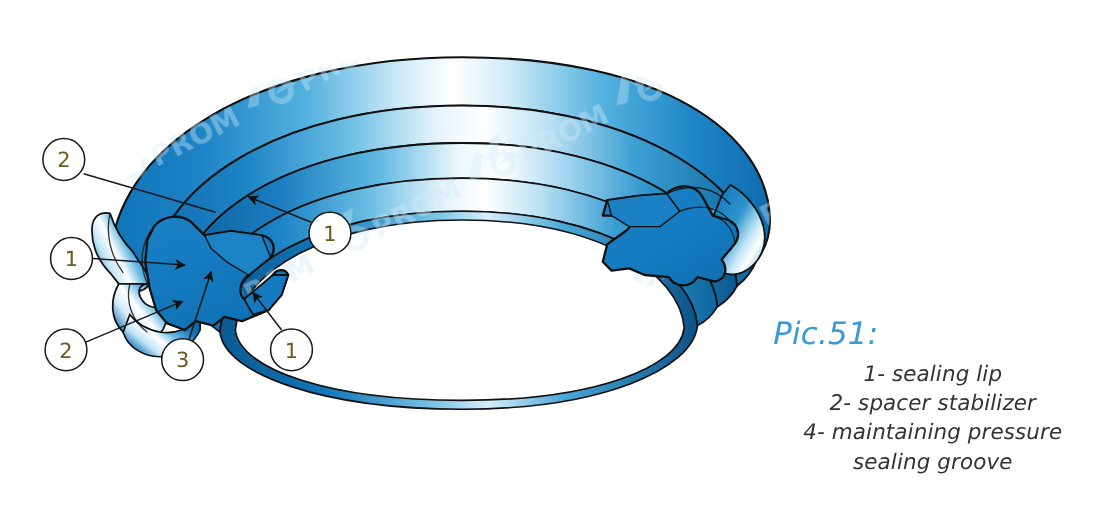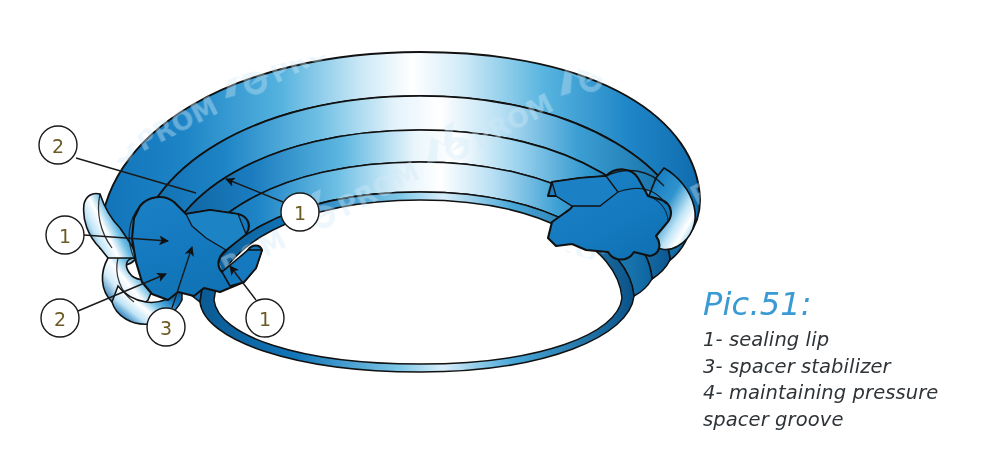--- a/index.html
+++ b/index.html
@@ -35,36 +35,37 @@
   
   #caption-block {
     position: absolute;
     left: 703px;
     top: 289px;
     width: 290px;
   }
   #caption-title {
     font-family: "DejaVu Sans", "Liberation Sans", sans-serif;
     font-style: italic;
-    font-size: 32px;
+    font-size: 28px;
     line-height: 30px;
     letter-spacing: 0.2px;
     color: #3a9ad4;
     margin: 0 0 8px 0;
     white-space: nowrap;
   }
   .caption-line {
     font-family: "DejaVu Sans", "Liberation Sans", sans-serif;
     font-style: italic;
     font-size: 19.5px;
     line-height: 26.5px;
     letter-spacing: 0.1px;
     color: #2f3438;
     margin: 0;
     white-space: nowrap;
+    text-align: center;
   }
 
   
   .callout-num {
     font-family: "DejaVu Sans", "Liberation Sans", sans-serif;
     font-size: 19px;
     fill: #6b5a22;
     text-anchor: middle;
     dominant-baseline: central;
   }
@@ -366,18 +367,18 @@
           <circle cx="300" cy="212" r="19" fill="#ffffff" stroke="#1a1a1a" stroke-width="1.4"></circle>
           <text x="300" y="213" class="callout-num" fill="#6b5a22" font-size="19">1</text>
         </g>
       </g>
 
   </svg>
 
   <div id="caption-block">
     <div id="caption-title">Pic.51:</div>
     <div class="caption-line">1- sealing lip</div>
-    <div class="caption-line">3- spacer stabilizer</div>
+    <div class="caption-line">2- spacer stabilizer</div>
     <div class="caption-line">4- maintaining pressure</div>
-    <div class="caption-line">spacer groove</div>
+    <div class="caption-line">sealing groove</div>
   </div>
 
 </div>
 
 </body></html>

